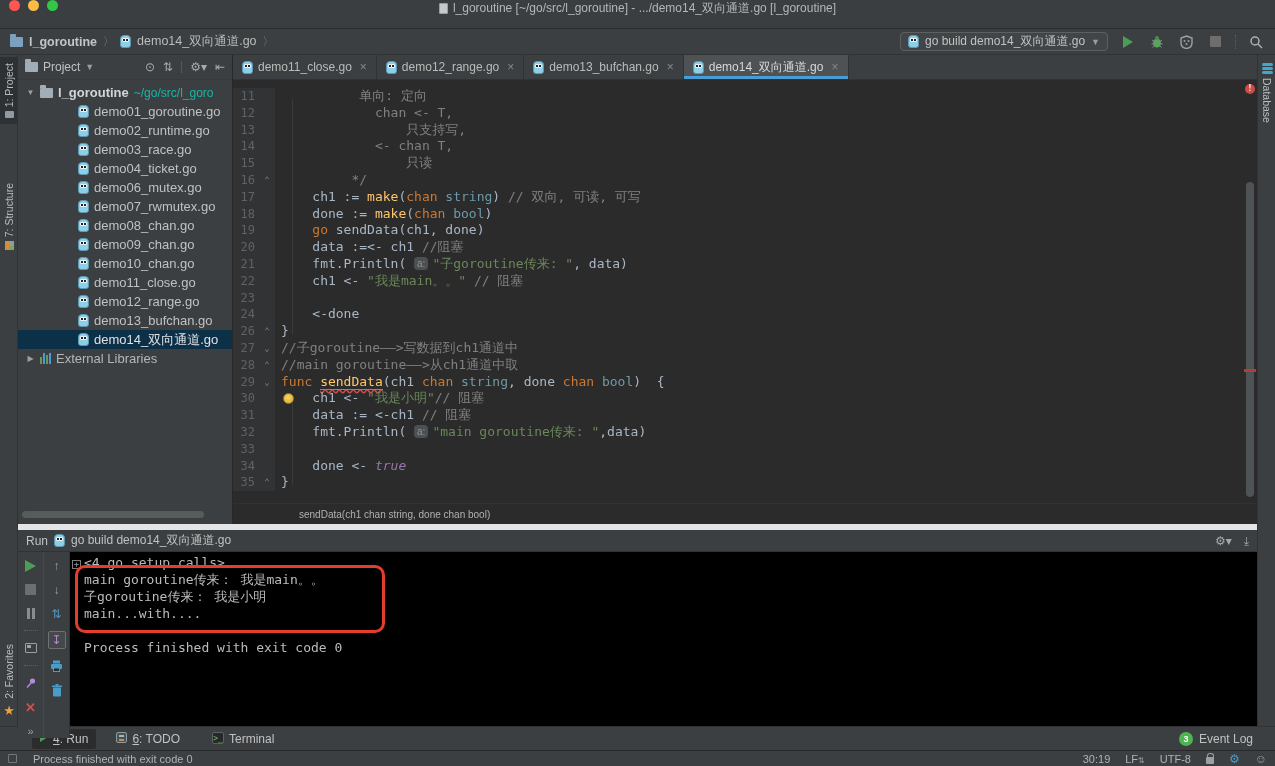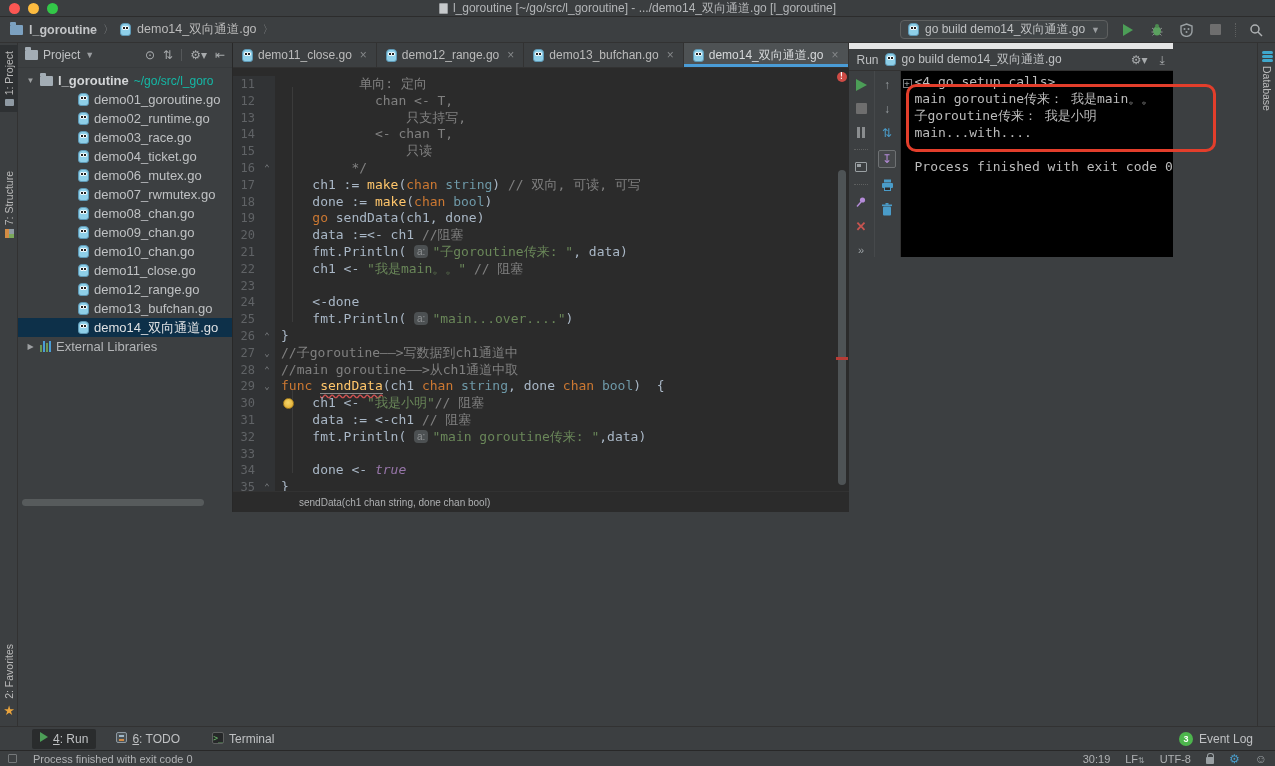--- a/index.html
+++ b/index.html
@@ -1,21 +1,21 @@
 <!DOCTYPE html>
 <html><head>
 <meta charset="utf-8">
 <style>
   *{box-sizing:border-box;margin:0;padding:0}
   html,body{width:1275px;height:766px;overflow:hidden;background:#2b2b2b}
   body{font-family:"Liberation Sans",sans-serif;color:#bbb;-webkit-font-smoothing:antialiased}
   .window{width:1275px;height:766px;display:flex;flex-direction:column;background:#3c3f41}
 
   
-  .titlebar{height:17px;background:#3b3e40;border-bottom:1px solid #2c2c2c;position:relative;display:flex;align-items:center;flex:none}
+  .titlebar{height:29px;background:#3b3e40;border-bottom:1px solid #2c2c2c;position:relative;display:flex;flex:none}
   .traffic{display:flex;gap:8px;margin-left:9px;z-index:2}
   .tl{width:11px;height:11px;border-radius:50%}
   .tl.red{background:#fc5753}.tl.yel{background:#fdbc40}.tl.grn{background:#33c748}
   .title-wrap{position:absolute;left:0;right:0;display:flex;justify-content:center;align-items:center;gap:5px;font-size:12px;color:#b4b6b8}
   .doc-icon{width:9px;height:11px;border:1px solid #9a9da0;border-radius:1px;background:#c6c9cb;display:inline-block}
 
   
   .navbar{height:26px;background:#3c3f41;border-bottom:1px solid #323232;display:flex;align-items:center;padding:0 10px;flex:none}
   .crumbs{display:flex;align-items:center;gap:6px;font-size:12.5px}
   .crumb-sep{color:#7e8183;font-size:11px}
@@ -42,21 +42,21 @@
   .vtab-r .vtext{writing-mode:vertical-rl;transform:none}
   .vtab.active{background:#2e3133;padding:6px 0}
   .mini-folder{width:9px;height:7px;background:#8f9aa3;border-radius:1px}
   .struct-ico{width:9px;height:9px;background:
     linear-gradient(90deg,#d28b44 0 4px,transparent 4px),
     linear-gradient(0deg,#7aa85a 0 4px,transparent 4px);background-color:#8f9aa3}
   .star{color:#e8a33d;font-size:13px}
   .db-ico{display:flex;flex-direction:column;gap:1px;margin-top:5px}
   .db-ico span{width:11px;height:3px;background:#3fa8cc;border-radius:2px}
 
-  .center{flex:1;display:flex;flex-direction:row;min-width:0}
+  .center{flex:1;display:flex;flex-direction:column;min-width:0}
   .upper{height:469px;display:flex;flex:none;min-width:0}
 
   
   .project-panel{width:215px;flex:none;background:#3c3f41;border-right:1px solid #282828;display:flex;flex-direction:column;position:relative}
   .panel-header{height:25px;flex:none;display:flex;align-items:center;gap:5px;padding:0 7px;font-size:12px;color:#bfc1c3;border-bottom:1px solid #373a3c}
   .ph-icons{margin-left:auto;display:flex;align-items:center;gap:8px;color:#a7aaac;font-size:12px}
   .ph-sep{width:1px;height:12px;background:#55585a}
   .tree{flex:1;padding-top:3px;font-size:13px;overflow:hidden}
   .tree-row{height:19px;display:flex;align-items:center;gap:5px;white-space:nowrap;color:#bfc1c3}
   .tree-root{padding-left:8px}
@@ -362,21 +362,20 @@
                 <div class="cl"><span class="ln">15</span><span class="fold"></span><span class="ct"><span class="c-cmt">                只读</span></span></div>
                 <div class="cl"><span class="ln">16</span><span class="fold">⌃</span><span class="ct"><span class="c-cmt">         */</span></span></div>
                 <div class="cl"><span class="ln">17</span><span class="fold"></span><span class="ct"><span class="c-p">    ch1 := </span><span class="c-fn">make</span><span class="c-p">(</span><span class="c-kw">chan</span><span class="c-ty"> string</span><span class="c-p">) </span><span class="c-cmt">// 双向, 可读, 可写</span></span></div>
                 <div class="cl"><span class="ln">18</span><span class="fold"></span><span class="ct"><span class="c-p">    done := </span><span class="c-fn">make</span><span class="c-p">(</span><span class="c-kw">chan</span><span class="c-ty"> bool</span><span class="c-p">)</span></span></div>
                 <div class="cl"><span class="ln">19</span><span class="fold"></span><span class="ct"><span class="c-p">    </span><span class="c-kw">go</span><span class="c-p"> sendData(ch1, done)</span></span></div>
                 <div class="cl"><span class="ln">20</span><span class="fold"></span><span class="ct"><span class="c-p">    data :=&lt;- ch1 </span><span class="c-cmt">//阻塞</span></span></div>
                 <div class="cl"><span class="ln">21</span><span class="fold"></span><span class="ct"><span class="c-p">    fmt.Println( </span><span class="c-hint">a:</span><span class="c-str">"子goroutine传来: "</span><span class="c-p">, data)</span></span></div>
                 <div class="cl"><span class="ln">22</span><span class="fold"></span><span class="ct"><span class="c-p">    ch1 &lt;- </span><span class="c-str">"我是main。。"</span><span class="c-p"> </span><span class="c-cmt">// 阻塞</span></span></div>
                 <div class="cl"><span class="ln">23</span><span class="fold"></span><span class="ct"></span></div>
                 <div class="cl"><span class="ln">24</span><span class="fold"></span><span class="ct"><span class="c-p">    &lt;-done</span></span></div>
-                <div class="cl"><span class="ln">25</span><span class="fold"></span><span class="ct"><span class="c-p">    fmt.Println( </span><span class="c-hint">a:</span><span class="c-str">"main...over...."</span><span class="c-p">)</span></span></div>
                 <div class="cl"><span class="ln">26</span><span class="fold">⌃</span><span class="ct"><span class="c-p">}</span></span></div>
                 <div class="cl"><span class="ln">27</span><span class="fold">⌄</span><span class="ct"><span class="c-cmt">//子goroutine——&gt;写数据到ch1通道中</span></span></div>
                 <div class="cl"><span class="ln">28</span><span class="fold">⌃</span><span class="ct"><span class="c-cmt">//main goroutine——&gt;从ch1通道中取</span></span></div>
                 <div class="cl"><span class="ln">29</span><span class="fold">⌄</span><span class="ct"><span class="c-kw">func </span><span class="c-fnu">sendData</span><span class="c-p">(ch1 </span><span class="c-kw">chan</span><span class="c-ty"> string</span><span class="c-p">, done </span><span class="c-kw">chan</span><span class="c-ty"> bool</span><span class="c-p">)  {</span></span></div>
                 <div class="cl"><span class="ln">30</span><span class="fold"></span><span class="ct"><span class="bulb-icon"></span><span class="c-p">    ch1 &lt;- </span><span class="c-str">"我是小明"</span><span class="c-cmt">// 阻塞</span></span></div>
                 <div class="cl"><span class="ln">31</span><span class="fold"></span><span class="ct"><span class="c-p">    data := &lt;-ch1 </span><span class="c-cmt">// 阻塞</span></span></div>
                 <div class="cl"><span class="ln">32</span><span class="fold"></span><span class="ct"><span class="c-p">    fmt.Println( </span><span class="c-hint">a:</span><span class="c-str">"main goroutine传来: "</span><span class="c-p">,data)</span></span></div>
                 <div class="cl"><span class="ln">33</span><span class="fold"></span><span class="ct"></span></div>
                 <div class="cl"><span class="ln">34</span><span class="fold"></span><span class="ct"><span class="c-p">    done &lt;- </span><span class="c-val">true</span></span></div>
                 <div class="cl"><span class="ln">35</span><span class="fold">⌃</span><span class="ct"><span class="c-p">}</span></span></div>

